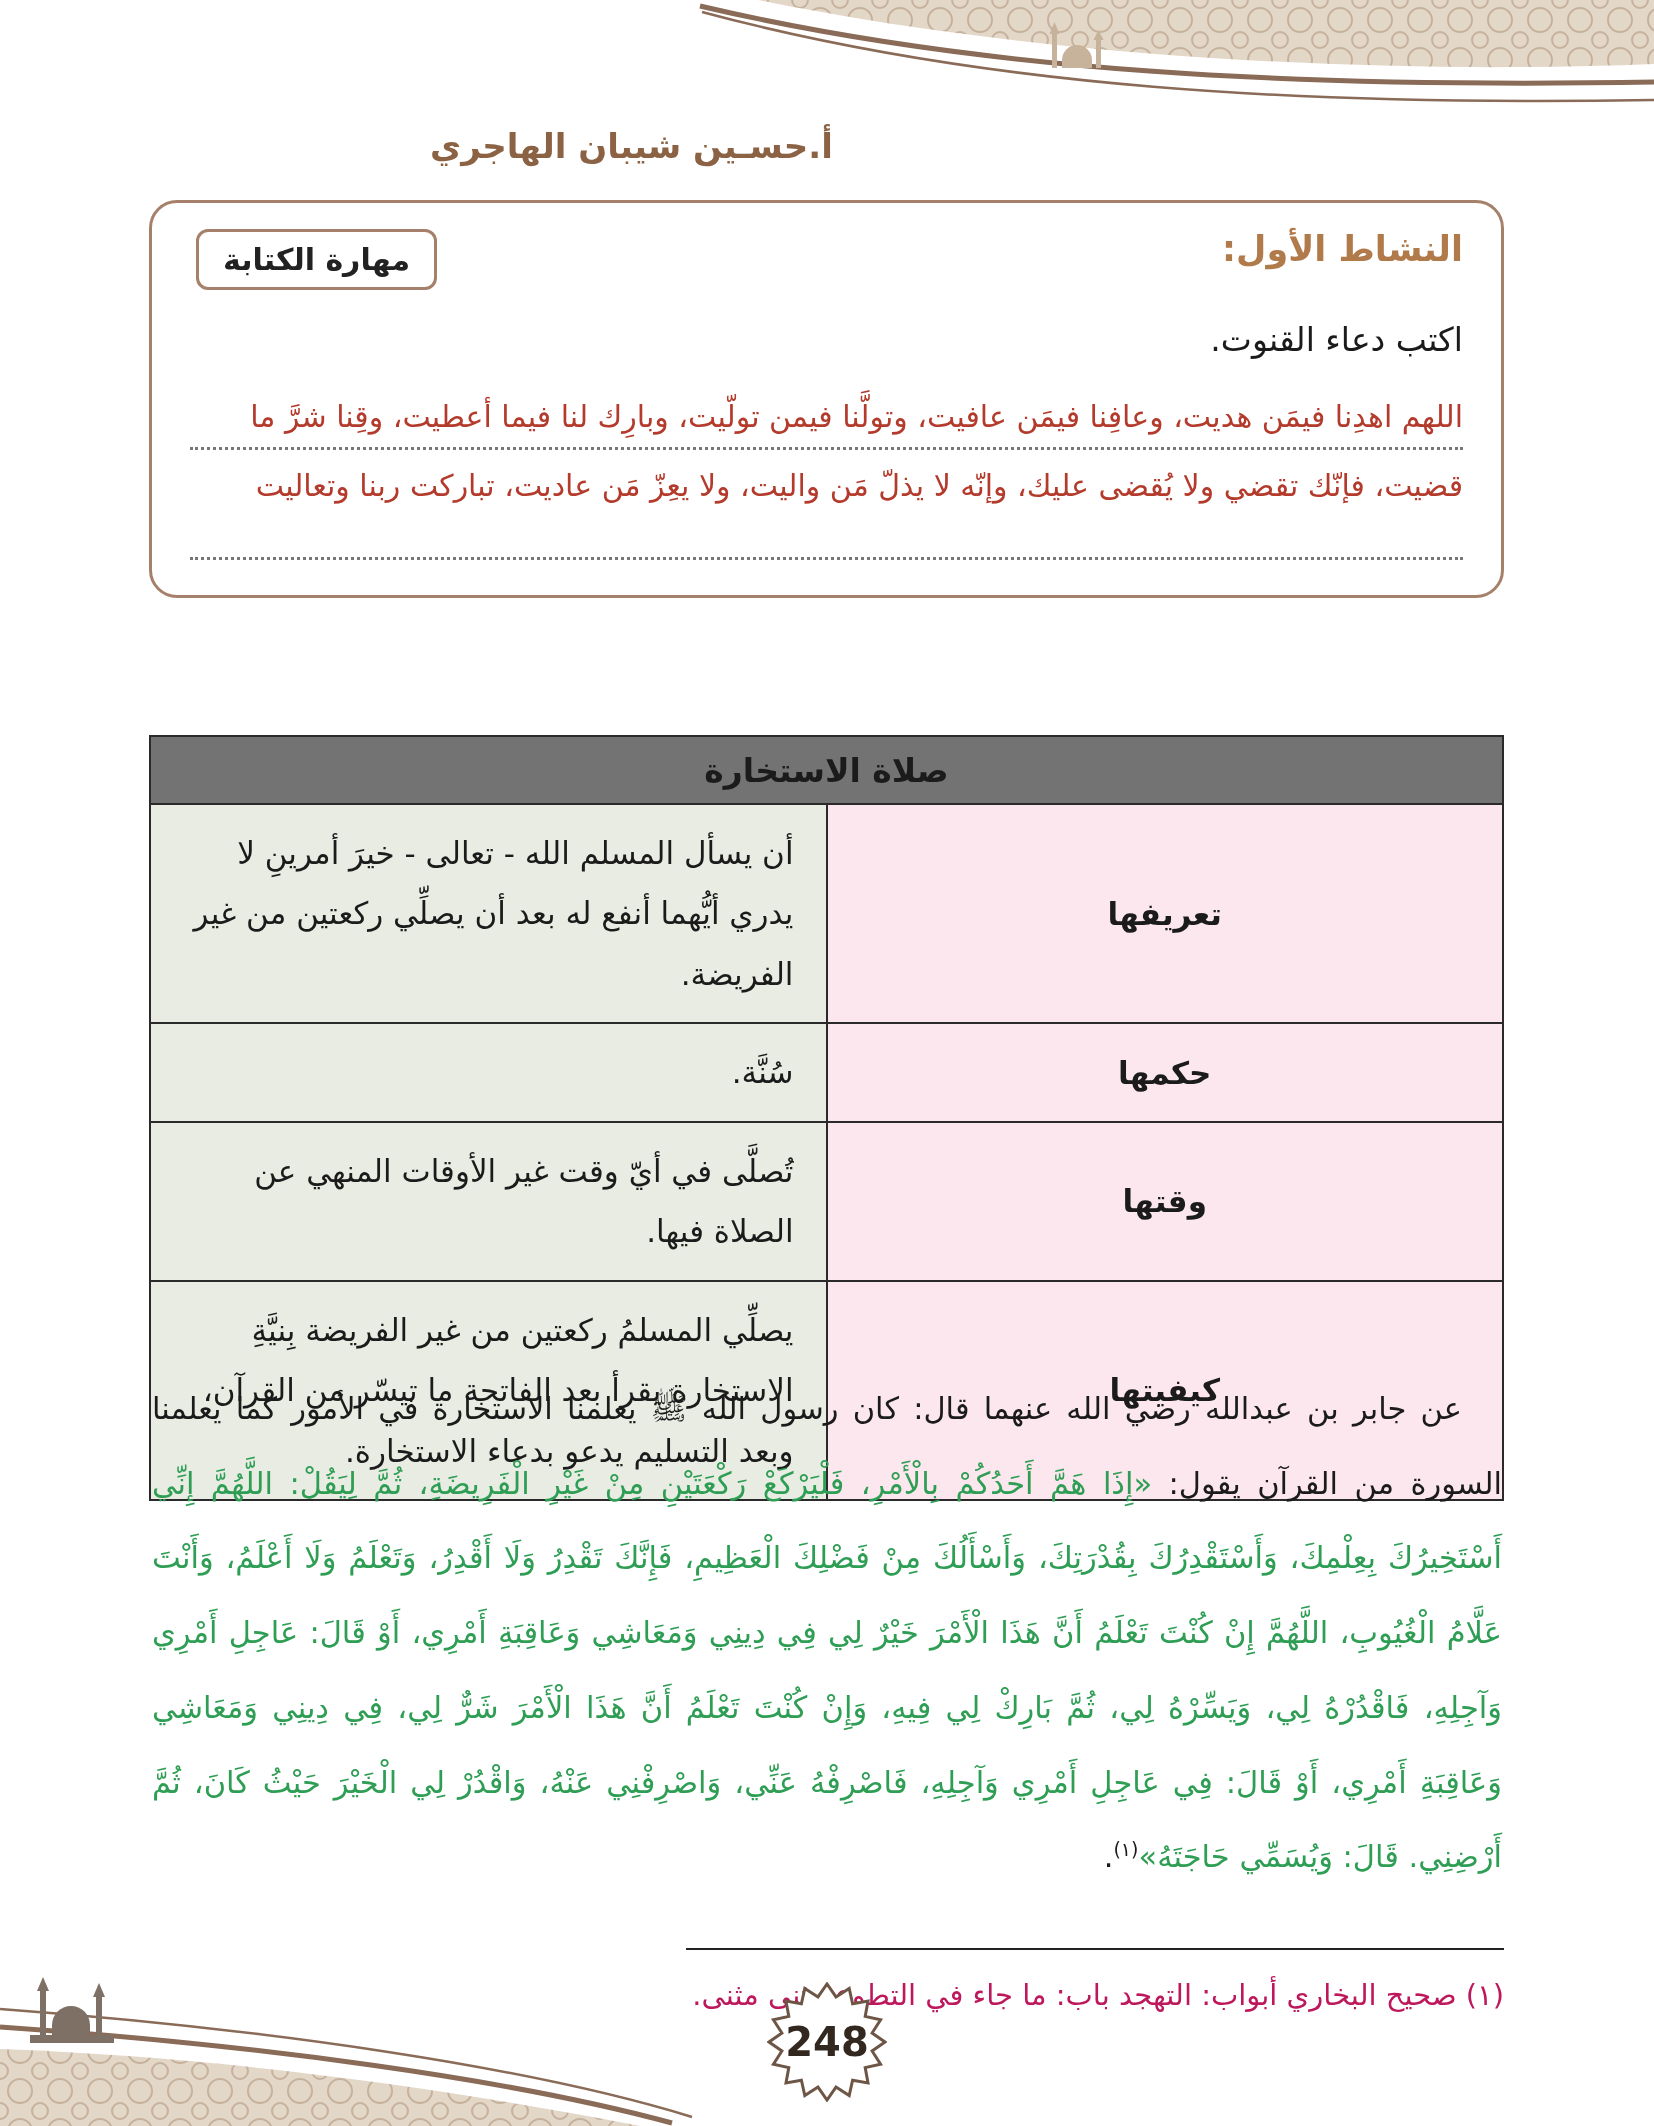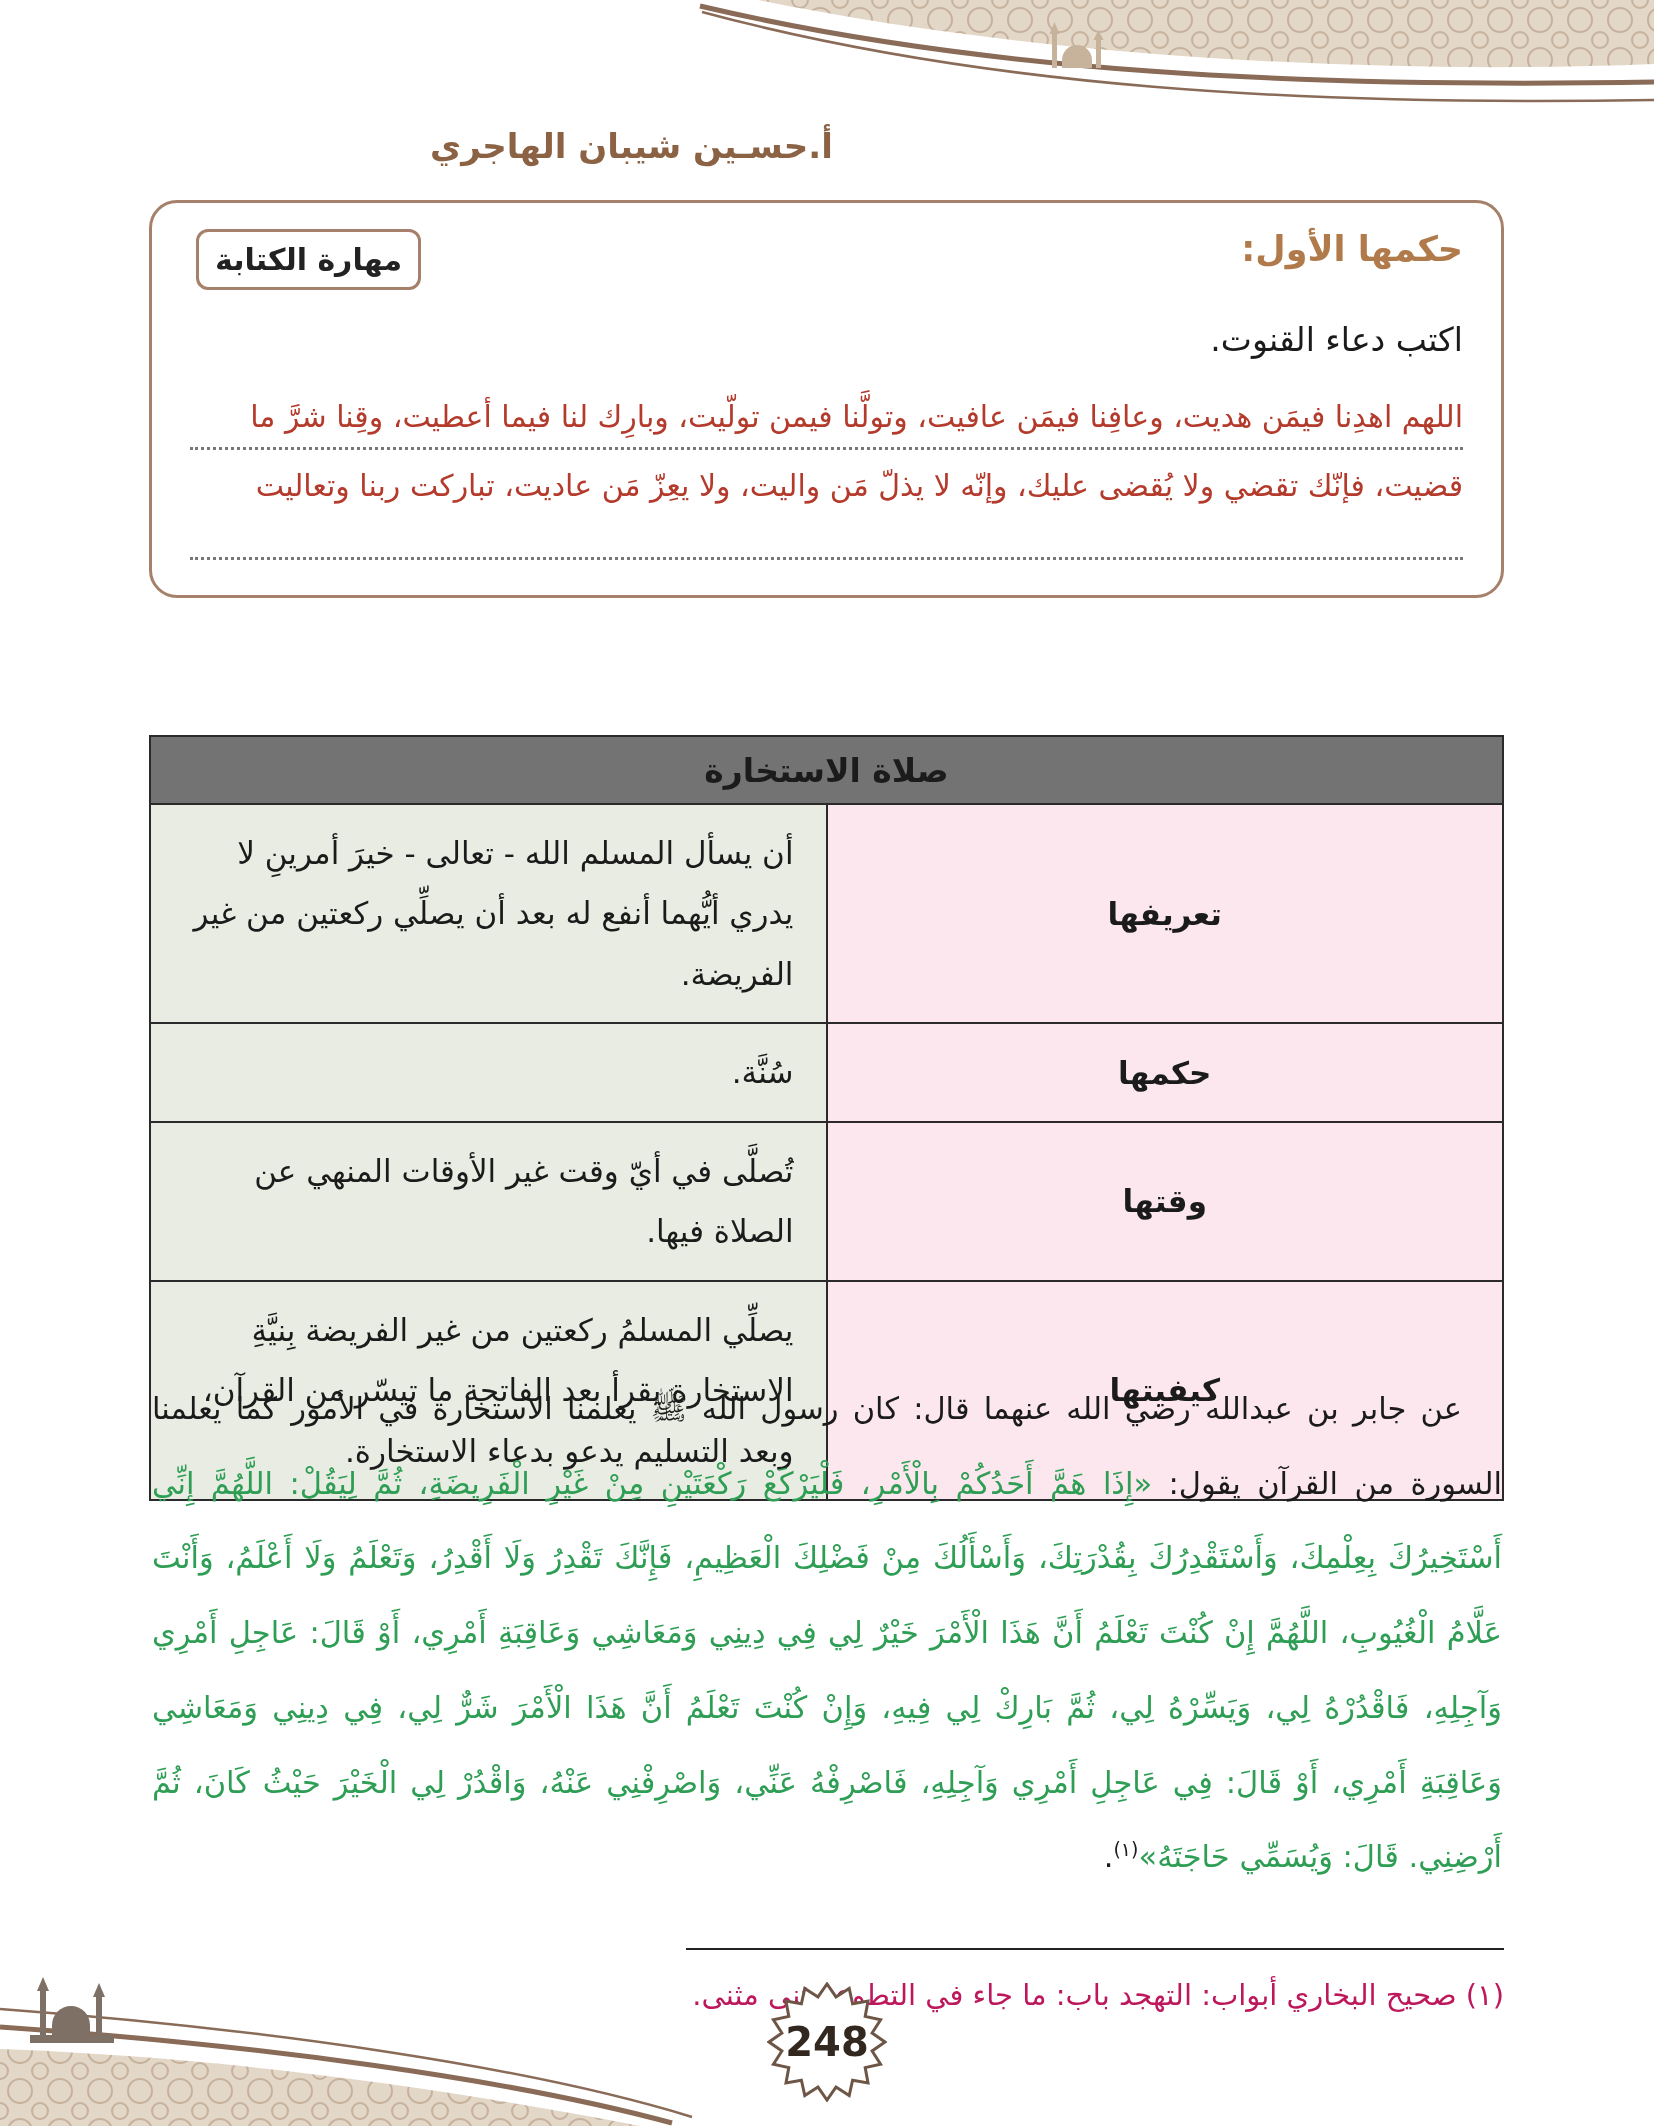--- a/index.html
+++ b/index.html
@@ -29,21 +29,21 @@
     position:absolute;top:200px;right:150px;
     width:1355px;height:398px;box-sizing:border-box;
     border:3.5px solid #a5806a;border-radius:28px;
     padding:26px 38px;
     background:#ffffff;
   }
   .activity-head{display:flex;justify-content:space-between;align-items:flex-start;}
   .activity-title{color:#b07a4a;font-size:35px;font-weight:bold;}
   .skill-box{
     border:3px solid #a5806a;border-radius:12px;
-    padding:10px 16px;font-size:30px;font-weight:bold;color:#222;
+    padding:10px 24px;font-size:30px;font-weight:bold;color:#222;
     margin-left:6px;
   }
   .activity-prompt{font-size:33px;margin-top:30px;}
   .answer{margin-top:40px;color:#b43a2b;font-weight:normal;font-size:30px;}
   .answer-line{direction:rtl;}
   .answer-line.l1{border-bottom:3px dotted #777;padding-bottom:13px;}
   .answer-line.l2{padding-top:18px;padding-bottom:10px;}
   .answer-line.l3{height:40px;border-bottom:3px dotted #777;margin-top:4px;}
 
   
@@ -132,21 +132,21 @@
       <path d="M1062,68 v-8 a15,15 0 0 1 30,0 v8 z"></path>
       <rect x="1096" y="40" width="5" height="28"></rect>
       <polygon points="1093.5,40 1103.5,40 1098.5,30"></polygon>
     </g>
   </svg>
 
   <div class="author">أ.حسـين شيبان الهاجري</div>
 
   <div class="activity-box">
     <div class="activity-head">
-      <div class="activity-title">حكمها الأول:</div>
+      <div class="activity-title">النشاط الأول:</div>
       <div class="skill-box">مهارة الكتابة</div>
     </div>
     <div class="activity-prompt">اكتب دعاء القنوت.</div>
     <div class="answer">
       <div class="answer-line l1">اللهم اهدِنا فيمَن هديت، وعافِنا فيمَن عافيت، وتولَّنا فيمن تولّيت، وبارِك لنا فيما أعطيت، وقِنا شرَّ ما</div>
       <div class="answer-line l2">قضيت، فإنّك تقضي ولا يُقضى عليك، وإنّه لا يذلّ مَن واليت، ولا يعِزّ مَن عاديت، تباركت ربنا وتعاليت</div>
       <div class="answer-line l3"></div>
     </div>
   </div>
 

